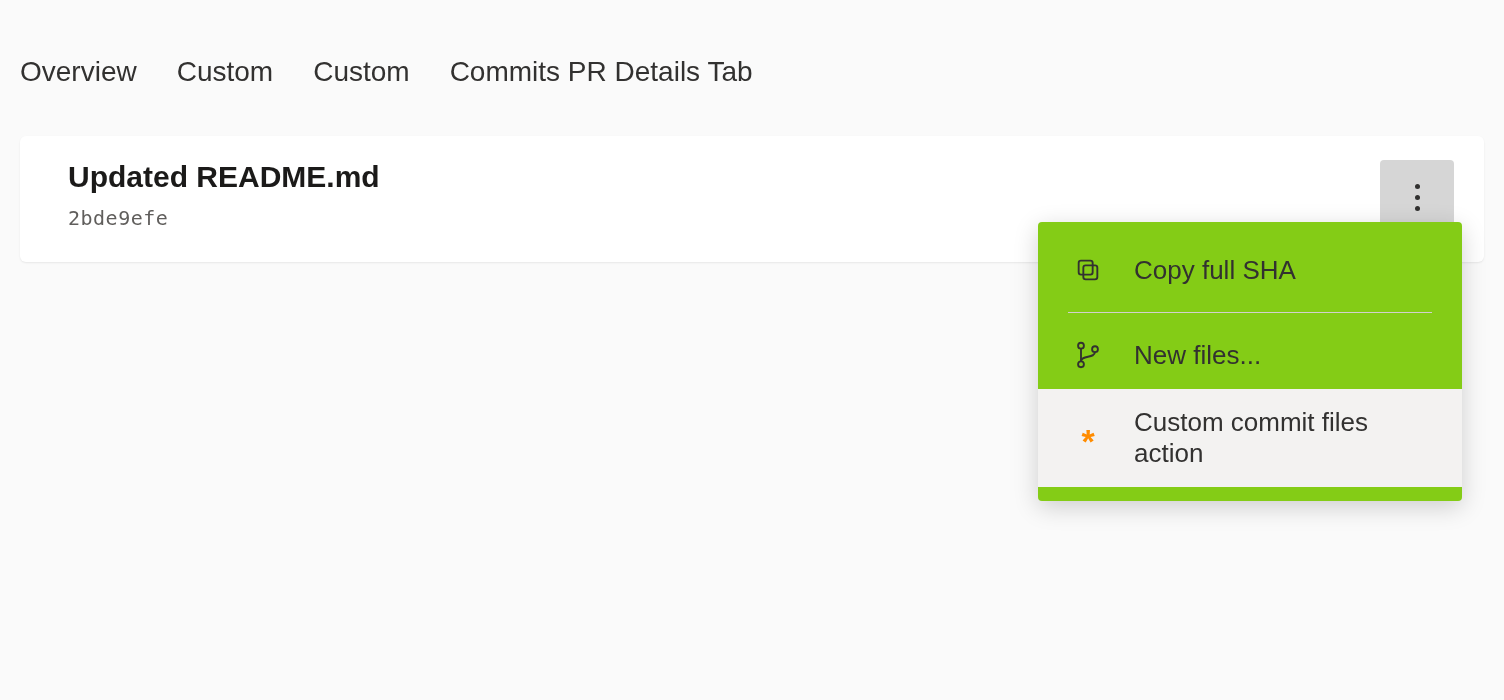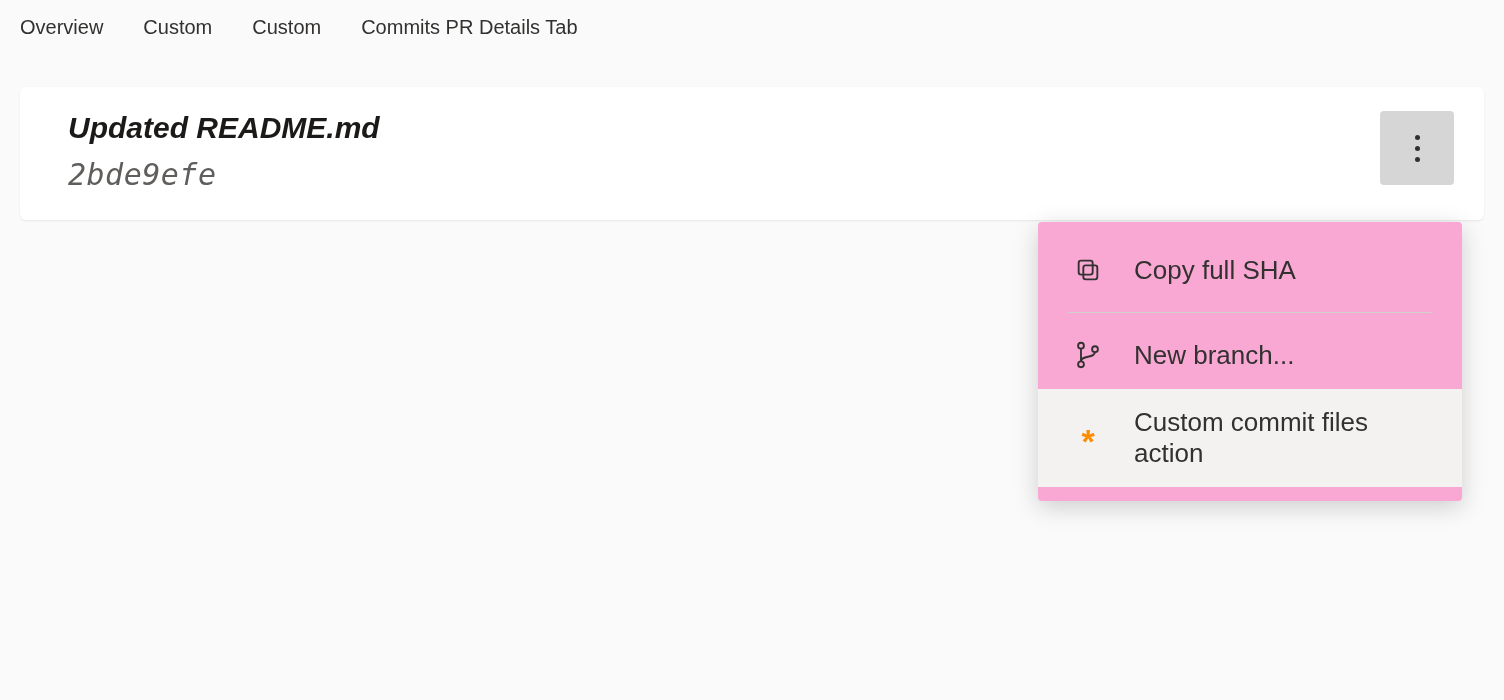--- a/index.html
+++ b/index.html
@@ -11,26 +11,27 @@
     color: #323130;
     overflow: hidden;
   }
   .tabs {
     display: flex;
     gap: 40px;
     padding: 16px 20px 0 20px;
     align-items: flex-start;
   }
   .tab {
-    font-size: 20px;
+    font-size: 28px;
     color: #323130;
     padding-bottom: 20px;
     cursor: pointer;
     position: relative;
     font-weight: 400;
+    margin-top: 40px;
   }
   .tab.active {
     font-weight: 700;
   }
   .tab.active::after {
     content: "";
     position: absolute;
     left: 0;
     right: 0;
     bottom: 0;
@@ -42,32 +43,31 @@
     background: #ffffff;
     border-radius: 6px;
     box-shadow: 0 1px 2px rgba(0,0,0,0.08);
     padding: 24px 30px 28px 48px;
     display: flex;
     align-items: flex-start;
     position: relative;
   }
   .commit-main {
     flex: 1;
-    font-style: italic;
   }
   .commit-title {
     font-size: 30px;
     font-weight: 700;
     color: #1b1a19;
     margin-bottom: 12px;
   }
   .commit-meta {
     display: flex;
     gap: 220px;
-    font-size: 30px;
+    font-size: 20px;
     color: #605e5c;
   }
   .commit-sha {
     font-family: "Consolas", "Menlo", monospace;
     letter-spacing: 0.5px;
   }
   .more-btn {
     width: 74px;
     height: 74px;
     background: #d6d6d6;
@@ -87,21 +87,21 @@
     width: 5px;
     height: 5px;
     background: #323130;
     border-radius: 50%;
   }
   .menu {
     position: absolute;
     top: 222px;
     right: 42px;
     width: 424px;
-    background: #f9a8d4;
+    background: #84cc16;
     border-radius: 4px;
     box-shadow: 0 6px 24px rgba(0,0,0,0.18);
     padding: 14px 0;
   }
   .menu-item {
     display: flex;
     align-items: center;
     gap: 30px;
     padding: 18px 34px;
     font-size: 26px;
@@ -179,19 +179,19 @@
   <div class="menu-item">
     <span class="menu-icon">
       <svg viewBox="0 0 24 24">
           <circle cx="6" cy="4" r="2.5"></circle>
           <circle cx="6" cy="20" r="2.5"></circle>
           <circle cx="18" cy="7" r="2.5"></circle>
           <path d="M6 6.5 V17.5"></path>
           <path d="M18 9.5 C18 15 6 12 6 17.5"></path>
         </svg>
     </span>
-    <span>New branch...</span>
+    <span>New files...</span>
   </div>
   <div class="menu-item hovered">
     <span class="menu-icon asterisk">*</span>
     <span>Custom commit files action</span>
   </div>
 </div>
 
 </body></html>

